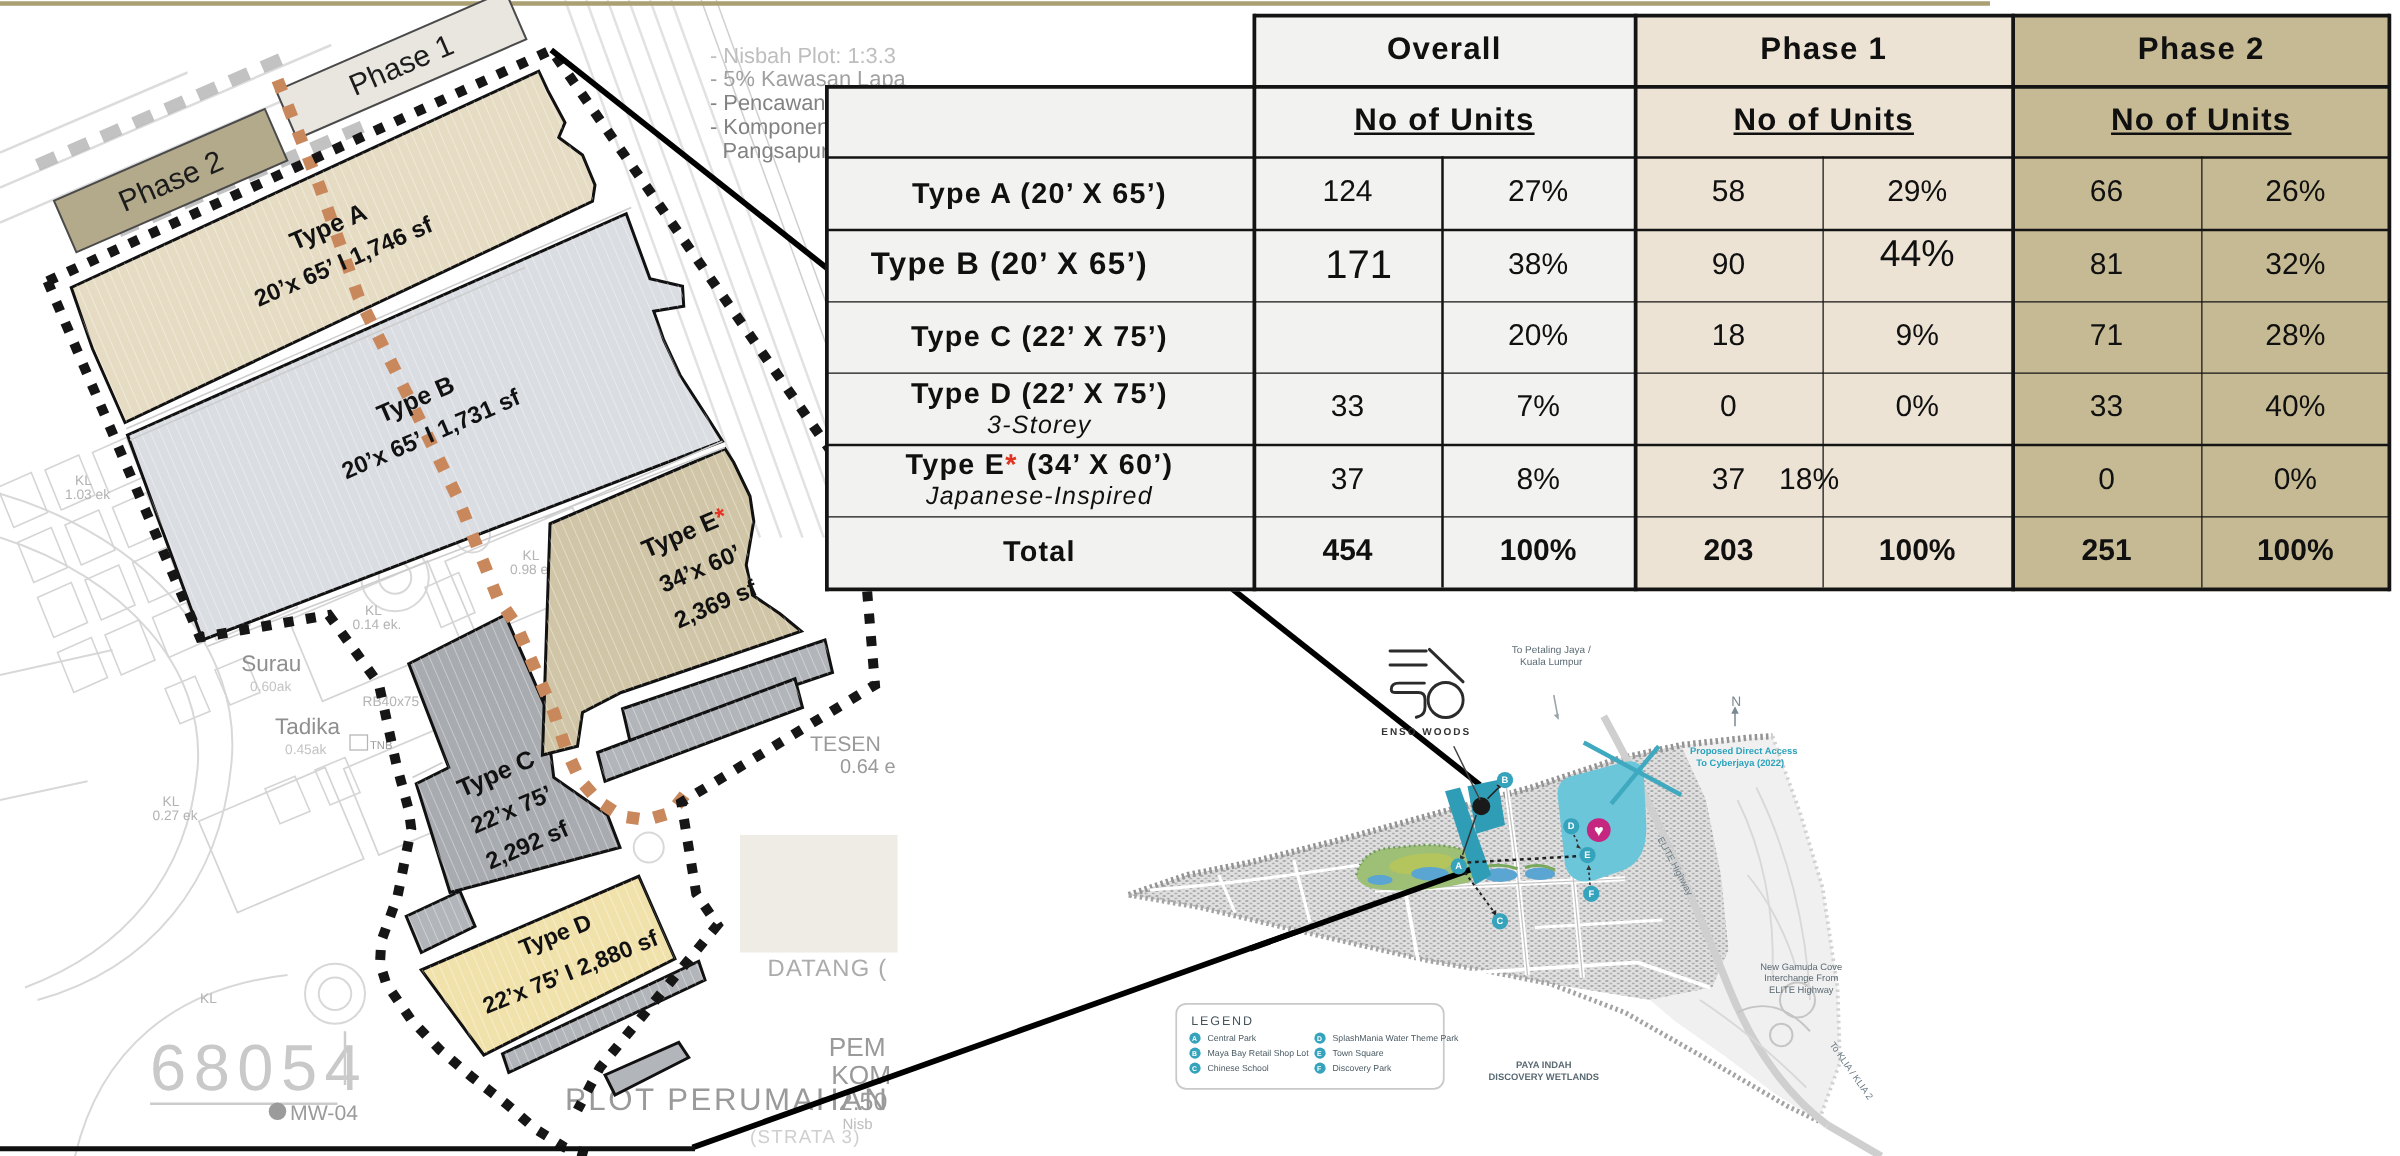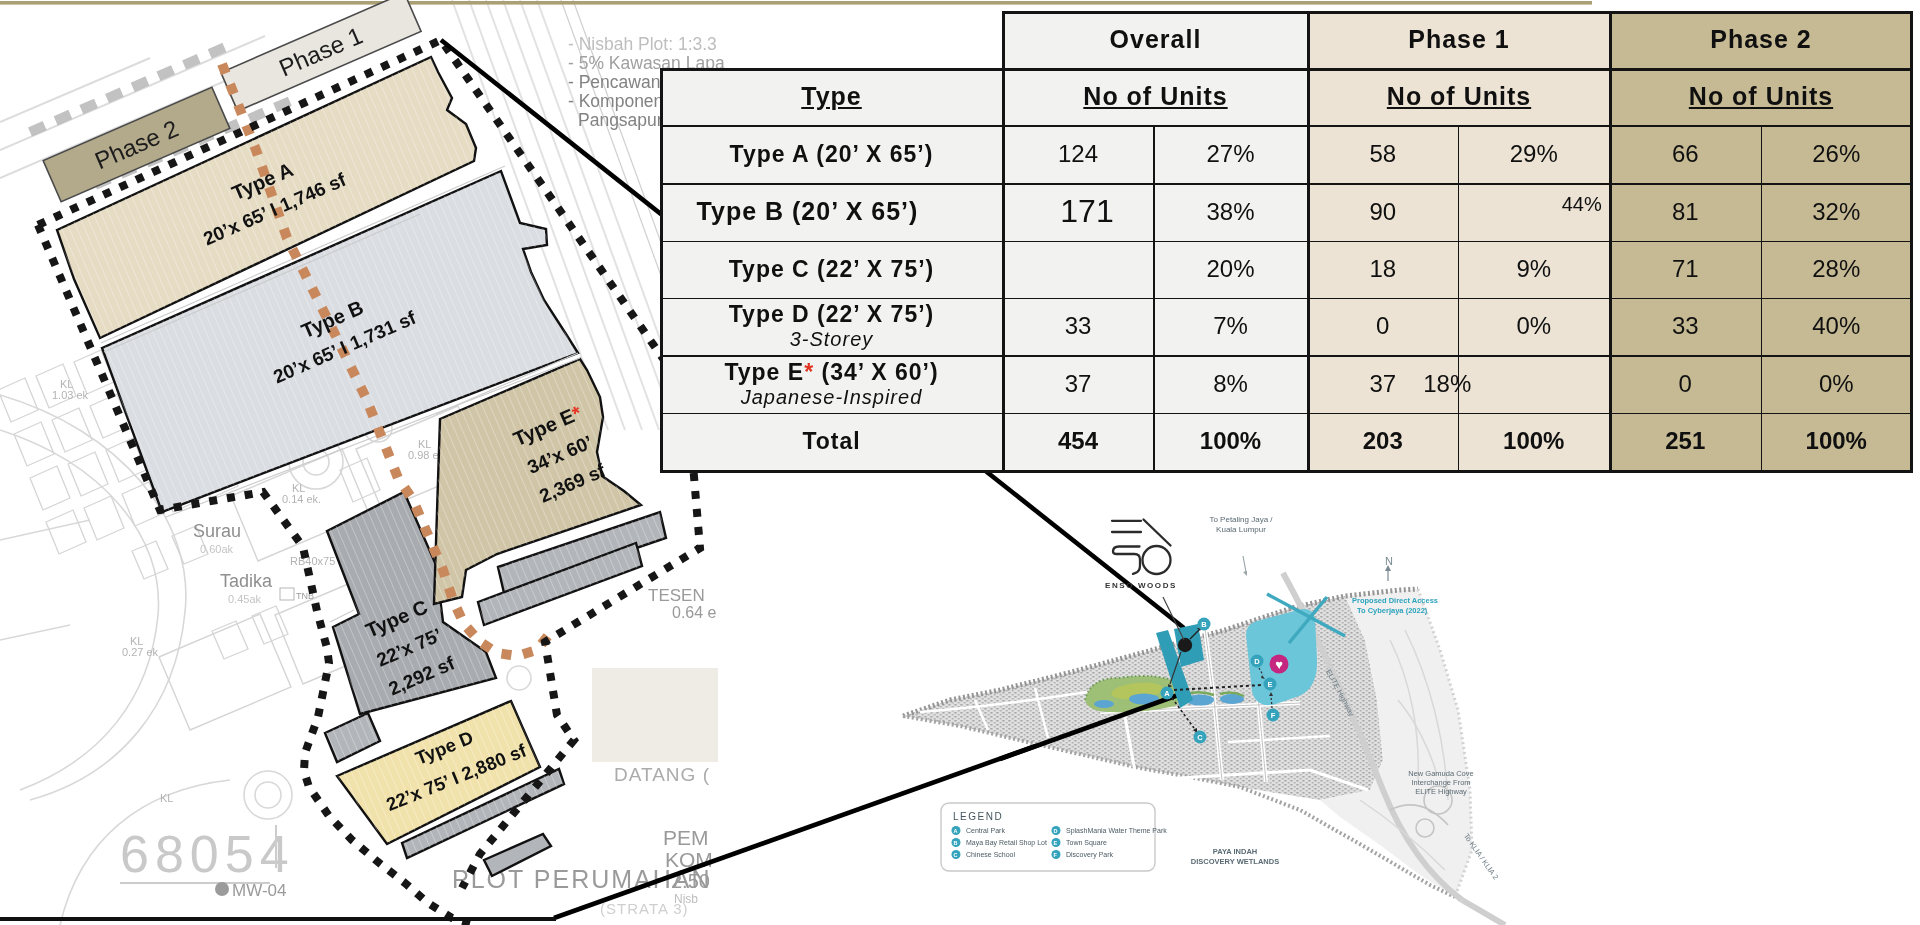--- a/index.html
+++ b/index.html
@@ -452,21 +452,20 @@
 <div class="bd" style="left:1760.5px;top:125px;width:1.6px;height:345px"></div>
 
 <div class="bd" style="left:1909.6px;top:11px;width:3.2px;height:462.4px"></div>
 
 <div class="cell" style="left:1003px;top:11px;width:305px;height:57px;font-weight:bold;font-size:25px;letter-spacing:1px;">Overall</div>
 
 <div class="cell" style="left:1308px;top:11px;width:302px;height:57px;font-weight:bold;font-size:25px;letter-spacing:1px;">Phase 1</div>
 
 <div class="cell" style="left:1610px;top:11px;width:302px;height:57px;font-weight:bold;font-size:25px;letter-spacing:1px;">Phase 2</div>
 
-<div class="cell" style="left:660px;top:68px;width:343px;height:57px;font-weight:bold;font-size:25px;letter-spacing:1px;text-decoration:underline;">Type</div>
 
 <div class="cell" style="left:1003px;top:68px;width:305px;height:57px;font-weight:bold;font-size:25px;letter-spacing:1px;text-decoration:underline;">No of Units</div>
 
 <div class="cell" style="left:1308px;top:68px;width:302px;height:57px;font-weight:bold;font-size:25px;letter-spacing:1px;text-decoration:underline;">No of Units</div>
 
 <div class="cell" style="left:1610px;top:68px;width:302px;height:57px;font-weight:bold;font-size:25px;letter-spacing:1px;text-decoration:underline;">No of Units</div>
 
 <div class="cell" style="left:660px;top:125px;width:343px;height:58px;font-weight:bold;font-size:23px;letter-spacing:1px;">Type A (20’ X 65’)</div>
 
 <div class="cell" style="left:1003px;top:125px;width:150px;height:58px;font-size:24px;">124</div>
@@ -482,21 +481,21 @@
 <div class="cell" style="left:1760.5px;top:125px;width:151.5px;height:58px;font-size:24px;">26%</div>
 
 <div class="cell" style="left:636px;top:183px;width:343px;height:57.5px;font-weight:bold;font-size:25px;letter-spacing:1px;">Type B (20’ X 65’)</div>
 
 <div class="cell" style="left:1003px;top:183px;width:168px;height:57.5px;font-size:32px;">171</div>
 
 <div class="cell" style="left:1153px;top:183px;width:155px;height:57.5px;font-size:24px;">38%</div>
 
 <div class="cell" style="left:1308px;top:183px;width:149.5px;height:57.5px;font-size:24px;">90</div>
 
-<div class="cell" style="left:1457.5px;top:183px;width:152.5px;height:42px;font-size:20px;margin-left:48px;">44%</div>
+<div class="cell" style="left:1457.5px;top:183px;width:152.5px;height:42px;font-size:30px;">44%</div>
 
 <div class="cell" style="left:1610px;top:183px;width:150.5px;height:57.5px;font-size:24px;">81</div>
 
 <div class="cell" style="left:1760.5px;top:183px;width:151.5px;height:57.5px;font-size:24px;">32%</div>
 
 <div class="cell" style="left:660px;top:240.5px;width:343px;height:57.0px;font-weight:bold;font-size:23px;letter-spacing:1px;">Type C (22’ X 75’)</div>
 
 
 <div class="cell" style="left:1153px;top:240.5px;width:155px;height:57.0px;font-size:24px;">20%</div>
 

